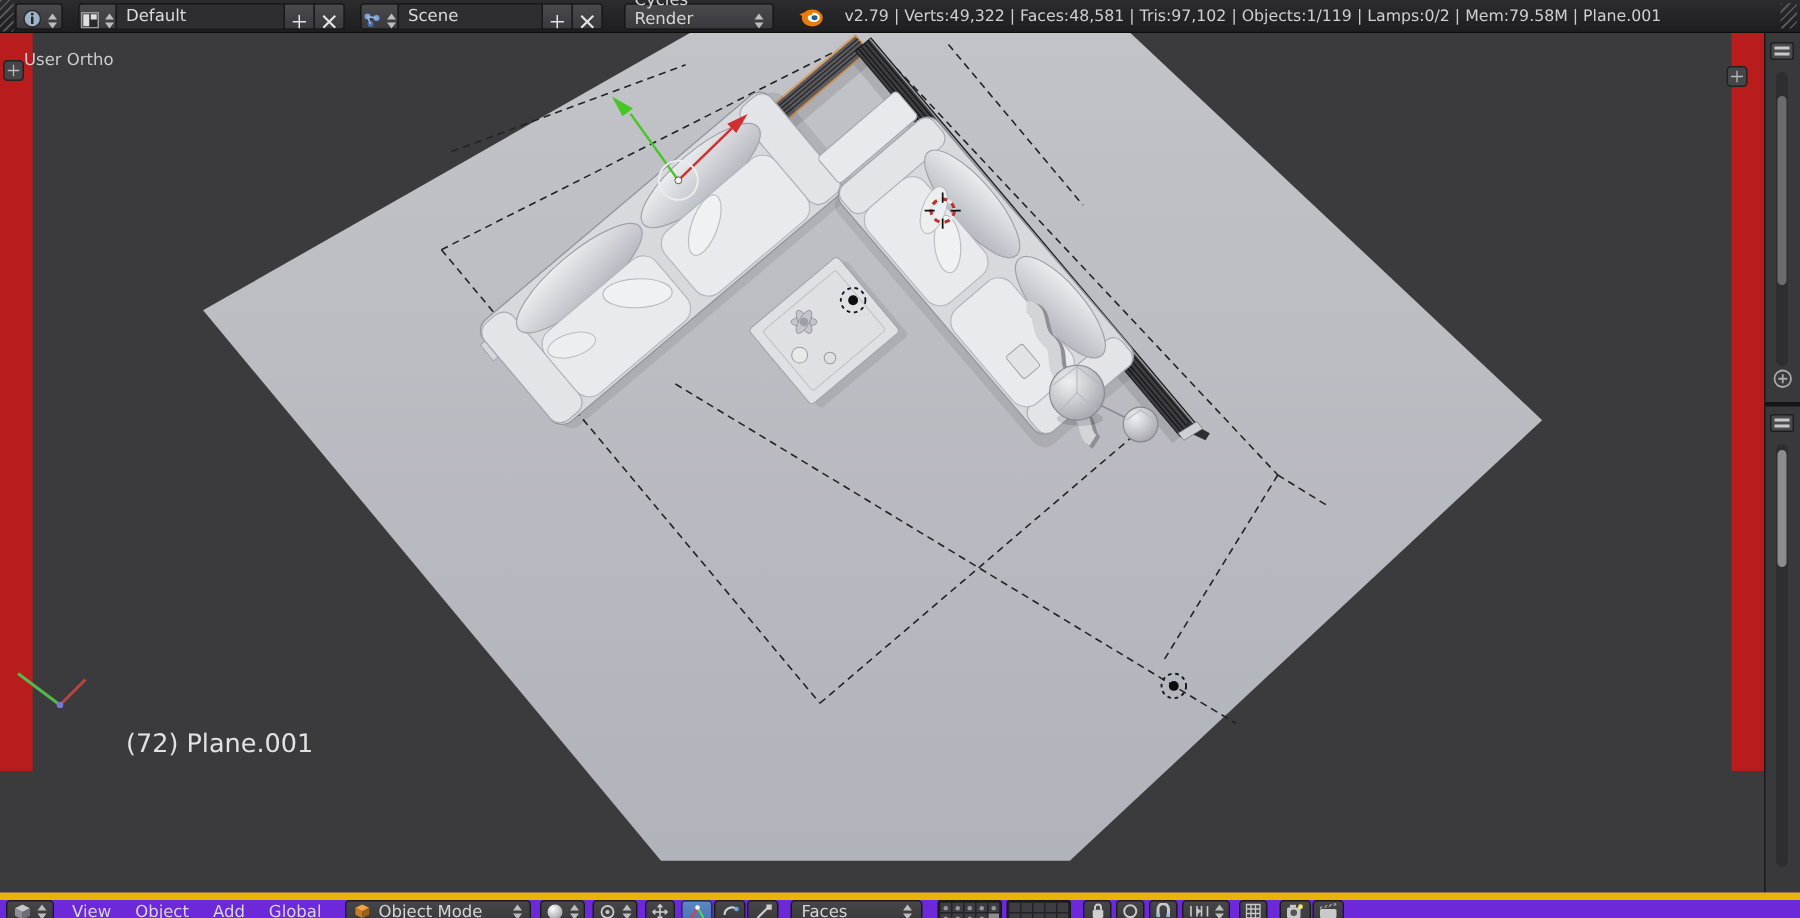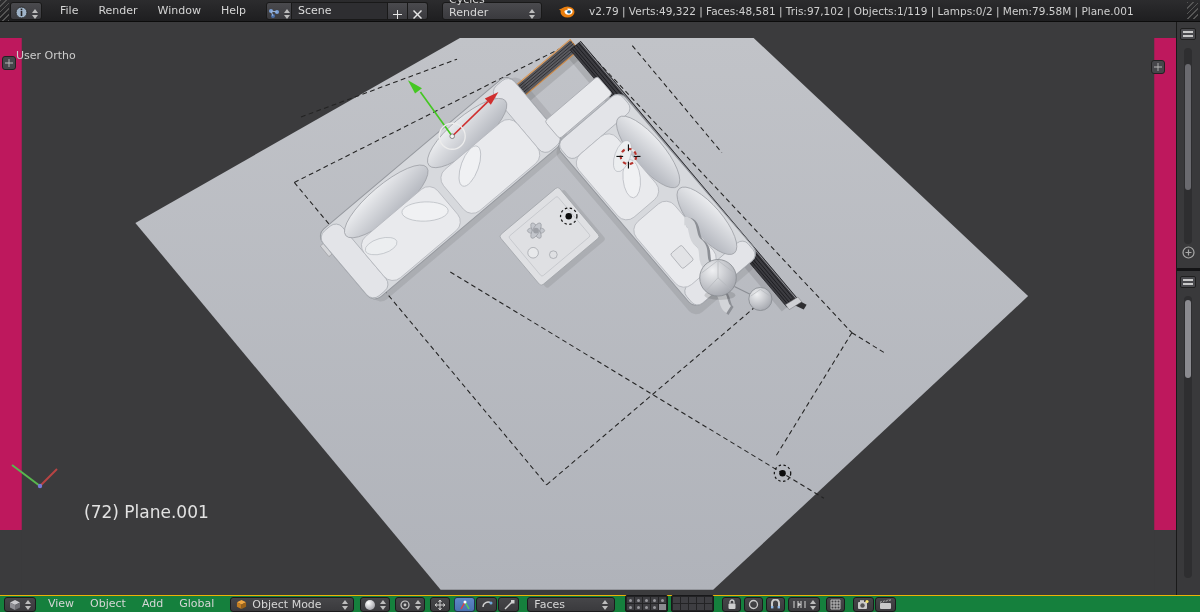--- a/index.html
+++ b/index.html
@@ -24,42 +24,42 @@
   .field { background:#2e2e31; border:1px solid #191919; border-left:none; height:18px;
            color:#dcdcdc; display:flex; align-items:center; padding:0 6px; }
   .spin { display:flex; flex-direction:column; gap:2px; margin-left:4px; }
   .arr-up { width:0; height:0; border-left:3px solid transparent; border-right:3px solid transparent;
             border-bottom:4px solid #bdbdbd; }
   .arr-dn { width:0; height:0; border-left:3px solid transparent; border-right:3px solid transparent;
             border-top:4px solid #bdbdbd; }
   #stats { margin-left:14px; color:#cfcfcf; font-size:10.5px; white-space:nowrap; }
 
   
-  #viewport { position:absolute; top:38px; left:0; width:1176px; height:492px; background:#be185d; }
+  #viewport { position:absolute; top:22px; left:0; width:1176px; height:492px; background:#b91c1c; }
   #scene { position:absolute; top:0; left:0; }
   #view-label { position:absolute; left:16px; top:11px; color:#cdcdcd; font-size:11px; }
   #active-object { position:absolute; left:84px; bottom:8px; color:#e2e2e2; font-size:17px; }
   .vp-plus { position:absolute; width:14px; height:14px; background:#46464a; border:1px solid #222;
              border-radius:3px; color:#b8b8b8; display:flex; align-items:center; justify-content:center; }
   #axis-gizmo { position:absolute; left:6px; bottom:28px; }
 
   
   #right-strip { position:absolute; left:1176px; top:22px; width:24px; height:590px;
     background:#39393b; border-left:1px solid #1a1a1a; }
   #right-strip .mini-icon { position:absolute; width:16px; height:12px; background:#4a4a4e;
     border:1px solid #1f1f1f; border-radius:2px; }
   #right-strip .mini-icon i { display:block; margin:2px; height:2px; background:#c9c9c9; }
   .track { position:absolute; background:#2e2e30; border-radius:4px; }
   .thumb { position:absolute; background:#6a6a6f; border-radius:3px; }
   #rs-divider { position:absolute; top:246px; left:0; width:24px; height:3px; background:#141416; }
   #rs-grip { position:absolute; left:3px; bottom:4px; width:16px; height:12px; }
 
   
   #view3d-header { position:absolute; top:595px; left:0; width:1200px; height:17px;
-    background:#15803d; border-top:1px solid #eab308; display:flex; align-items:flex-end;
+    background:#6d28d9; border-top:5px solid #eab308; display:flex; align-items:flex-start;
     color:#d6d6d6; font-size:11px; }
   #view3d-header .menu-item { height:16px; line-height:16px; padding:0 8px; }
   .hbtn { background:linear-gradient(#464649,#3a3a3d); border:1px solid #1b1b1d; border-radius:3px;
           height:15px; display:flex; align-items:center; justify-content:center; color:#d6d6d6; }
   .hbtn.active { background:linear-gradient(#5d87c6,#4a72b0); border-color:#23344f; }
   .layers { display:grid; grid-template-columns:repeat(5,7px); grid-template-rows:repeat(2,6px);
             gap:1px; background:#232325; border:1px solid #18181a; padding:1px; border-radius:2px; }
   .layers span { background:#3e3e42; position:relative; }
   .layers span.dot::after { content:""; position:absolute; left:2px; top:1.5px; width:3px; height:3px;
             border-radius:50%; background:#97979c; }
@@ -76,26 +76,46 @@
       <svg width="13" height="13" viewBox="0 0 13 13">
         <circle cx="6.5" cy="6.5" r="5.5" fill="#9fb3c8" stroke="#2a2a2a"></circle>
         <rect x="5.7" y="5" width="1.6" height="5" fill="#222"></rect>
           <rect x="5.7" y="2.6" width="1.6" height="1.6" fill="#222"></rect>
       </svg>
       <span class="spin">
           <i class="arr-up"></i>
           <i class="arr-dn"></i>
         </span>
     </div>
-    <nav style="display:flex;margin-left:8px">
-      <div class="menu-item">File</div>
-      <div class="menu-item">Render</div>
-      <div class="menu-item">Window</div>
-      <div class="menu-item">Help</div>
-    </nav>
+    <div style="display:flex;margin-left:10px">
+      <div class="btn seg-l" style="width:26px">
+        <svg width="12" height="11" viewBox="0 0 12 11">
+          <rect x="0.5" y="0.5" width="11" height="10" fill="#2a2a2c" stroke="#999"></rect>
+          <rect x="1.5" y="1.5" width="4" height="8" fill="#dedede"></rect>
+            <rect x="6.5" y="1.5" width="4" height="3.5" fill="#dedede"></rect>
+        </svg>
+        <span class="spin">
+            <i class="arr-up"></i>
+            <i class="arr-dn"></i>
+          </span>
+      </div>
+      <div class="field" style="width:112px">
+        <span>Default</span>
+      </div>
+      <div class="btn seg" style="width:20px">
+        <svg width="9" height="9" viewBox="0 0 9 9">
+            <path d="M4 0h1v4h4v1H5v4H4V5H0V4h4z" fill="#e6e6e6"></path>
+          </svg>
+      </div>
+      <div class="btn seg-r" style="width:20px">
+        <svg width="9" height="9" viewBox="0 0 9 9">
+            <path d="M1 0L4.5 3.5 8 0 9 1 5.5 4.5 9 8 8 9 4.5 5.5 1 9 0 8 3.5 4.5 0 1z" fill="#e6e6e6"></path>
+          </svg>
+      </div>
+    </div>
     <div style="display:flex;margin-left:10px">
       <div class="btn seg-l" style="width:26px">
         <svg width="12" height="11" viewBox="0 0 12 11">
           <circle cx="3" cy="3" r="2" fill="#7aa0d8"></circle>
             <circle cx="9" cy="4" r="2" fill="#7aa0d8"></circle>
             <circle cx="5" cy="8" r="2" fill="#4a6ea8"></circle>
           <path d="M3 3L9 4M3 3L5 8" stroke="#9db8de" stroke-width="1"></path>
         </svg>
         <span class="spin">
             <i class="arr-up"></i>

